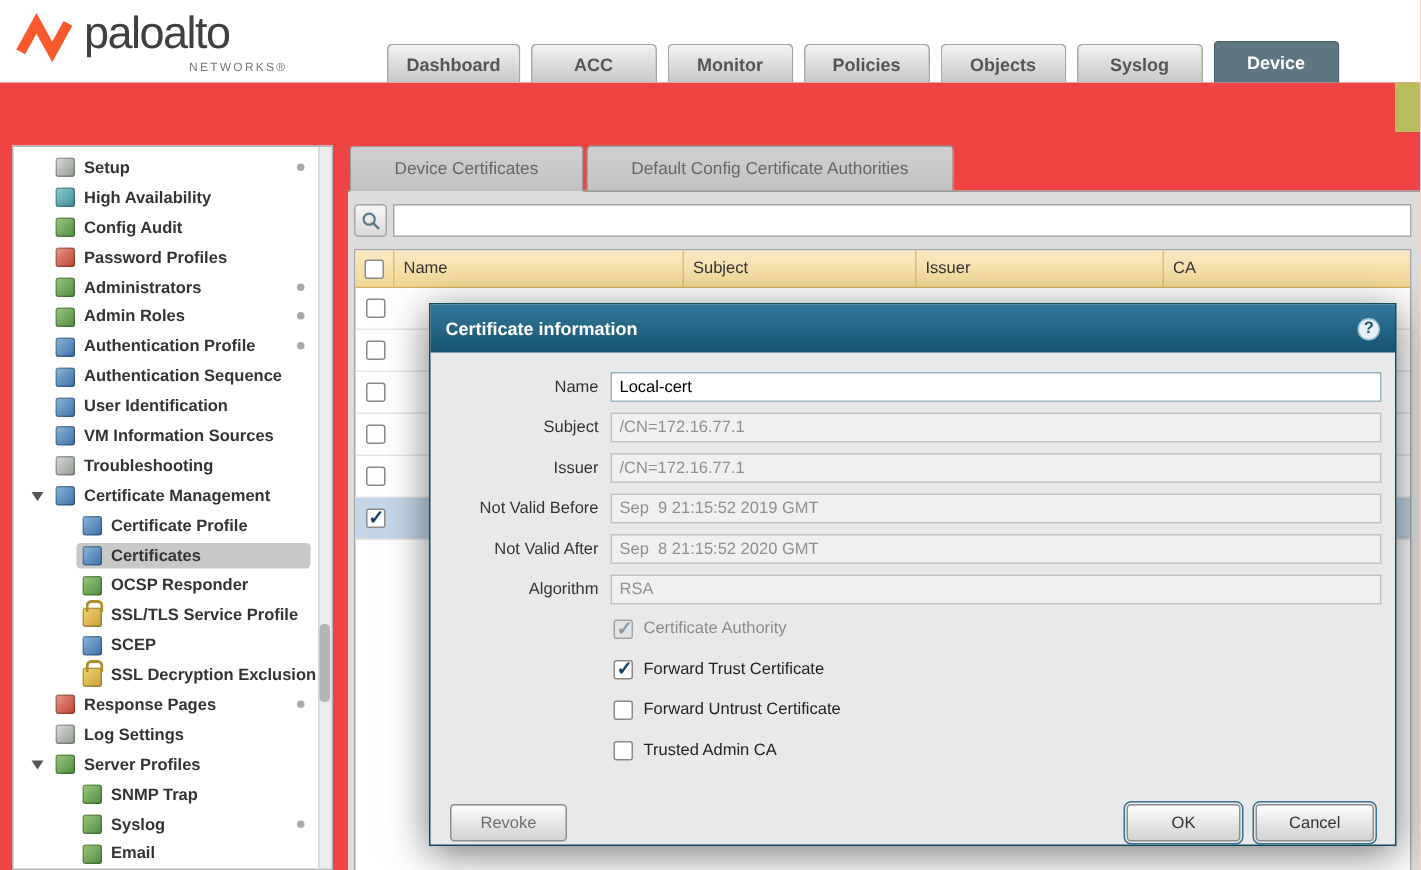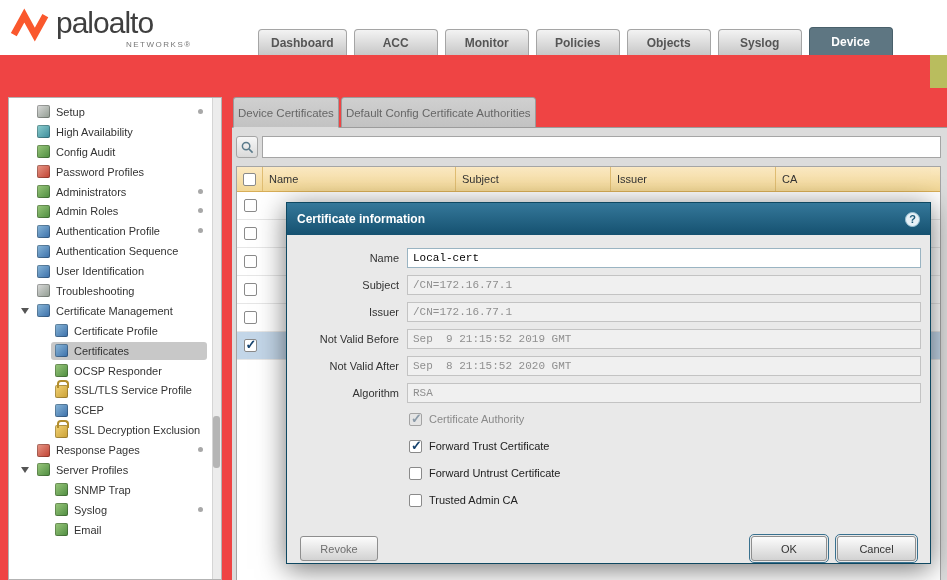--- a/index.html
+++ b/index.html
@@ -13,21 +13,21 @@
   .brand-sub { position:absolute; left:126px; top:40px; font-size:8px; color:#777; letter-spacing:1.5px; }
   .nav-tabs { position:absolute; left:258px; bottom:0; display:flex; align-items:flex-end; gap:7px; }
   .nav-tab { height:26px; min-width:84px; padding:0 12px; background:linear-gradient(#f3f3f3,#c7c7c7);
              border:1px solid #a5a5a5; border-bottom:none; border-radius:4px 4px 0 0;
              font-size:12px; font-weight:bold; color:#555; display:flex; align-items:center; justify-content:center; cursor:pointer; }
   .nav-tab.active { background:#5e7682; color:#fff; height:28px; border-color:#49606b; }
 
   .olive-patch { position:absolute; left:930px; top:55px; width:17px; height:33px; background:#b9bd5e; }
 
   
-  .sidebar { position:absolute; left:8px; top:97px; width:214px; height:483px; background:#fff; border:1px solid #b3b3b3; overflow:hidden; }
+  .sidebar { position:absolute; left:8px; top:97px; width:214px; height:483px; background:#fff; border:1px solid #b3b3b3; overflow:hidden;font-weight:bold; }
   .tree { padding-top:4px; }
   .tree-item { position:relative; height:19.9px; display:flex; align-items:center; font-size:11px; color:#333; cursor:pointer; padding-left:28px; white-space:nowrap; }
   .tree-item.lvl1 { padding-left:46px; }
   .tree-item.selected::before { content:""; position:absolute; left:42px; right:14px; top:1px; bottom:1px; background:#c8c8c8; border-radius:3px; }
   .tree-item.dot::after { content:""; position:absolute; right:18px; top:7px; width:5px; height:5px; border-radius:50%; background:#a8a8a8; }
   .expander { position:absolute; left:12px; top:7px; width:0; height:0; border-left:4px solid transparent; border-right:4px solid transparent; border-top:6px solid #555; }
   .icon { width:13px; height:13px; border-radius:2px; margin-right:6px; flex:0 0 13px; box-shadow:inset 0 0 0 1px rgba(0,0,0,.25); position:relative; z-index:1; }
   .icon.gray  { background:linear-gradient(135deg,#dcdcdc,#8f9a8f); }
   .icon.green { background:linear-gradient(135deg,#9cc97e,#4d8c3f); }
   .icon.blue  { background:linear-gradient(135deg,#8cb9da,#3a6ea8); }
@@ -36,21 +36,21 @@
   .icon.gold  { background:linear-gradient(135deg,#f4d478,#c99f34); }
   .icon.lock  { margin-top:3px; }
   .icon.lock::before { content:""; position:absolute; top:-5px; left:2px; width:8px; height:6px; border:2px solid #b28d2c; border-bottom:none; border-radius:4px 4px 0 0; }
   .lbl { position:relative; z-index:1; }
   .side-scroll { position:absolute; right:0; top:0; width:9px; height:100%; background:#ececec; border-left:1px solid #d5d5d5; }
   .side-thumb { position:absolute; right:1px; top:318px; width:7px; height:52px; background:#b5b5b5; border-radius:3px; }
 
   
   .content { position:absolute; left:232px; top:97px; right:0; bottom:0; }
   .content-tabs { position:absolute; top:0; left:1px; height:31px; display:flex; z-index:2; }
-  .ctab { padding:0 4px; height:31px; display:flex; align-items:center; font-size:11.5px; border:1px solid #9c9c9c;
+  .ctab { padding:0 29px; height:31px; display:flex; align-items:center; font-size:11.5px; border:1px solid #9c9c9c;
           border-radius:3px 3px 0 0; margin-right:2px; cursor:pointer; }
   .ctab.active { background:linear-gradient(#ececec,#dcdcdc); color:#333; border-bottom:1px solid #dcdcdc; }
   .ctab.inactive { background:linear-gradient(#d0d0d0,#c2c2c2); color:#666; }
   .panel { position:absolute; top:30px; left:0; right:0; bottom:0; background:#dcdcdc; border-top:1px solid #9c9c9c; }
   .search-row { position:absolute; top:8px; left:4px; right:6px; height:22px; display:flex; gap:4px; }
   .search-btn { width:22px; height:22px; background:linear-gradient(#f7f7f7,#dadada); border:1px solid #a5a5a5; border-radius:3px;
                 display:flex; align-items:center; justify-content:center; cursor:pointer; }
   .search-input { flex:1; height:22px; border:1px solid #a5a5a5; background:#fff; font-size:11px; padding:0 6px; font-family:"Liberation Sans",sans-serif; }
 
   .table { position:absolute; top:38px; left:4px; right:6px; bottom:0; background:#fff; border:1px solid #a5a5a5; border-bottom:none; }
@@ -74,21 +74,21 @@
   .dialog { position:absolute; left:286px; top:202px; width:645px; height:362px; background:#e9e9e9;
             border:1px solid #0f4861; box-shadow:0 5px 26px rgba(0,0,0,.55); z-index:5; }
   .dialog-header { height:27px; background:linear-gradient(#35789a,#155170); display:flex; align-items:center; padding:16px 10px; }
   .dialog-title { color:#fff; font-size:12px; font-weight:bold; flex:1; }
   .help-icon { width:15px; height:15px; border-radius:50%; background:#e7f1f7; border:1px solid #9cc3d4; color:#1d5a78;
                font-size:11px; font-weight:bold; display:flex; align-items:center; justify-content:center; cursor:pointer; }
   .help-icon::after { content:"?"; }
   .dialog-body { position:relative; height:335px; }
   .frow { position:absolute; left:0; right:9px; height:20px; display:flex; align-items:center; }
   .flabel { flex:0 0 112px; text-align:right; font-size:11px; color:#333; margin-right:8px; }
-  .finput { flex:1; height:20px; font-size:11px; padding:0 5px; border:1px solid #9ab4c2; background:#fff; color:#000; font-family:Liberation Mono, monospace; }
+  .finput { flex:1; height:20px; font-size:11px; padding:0 5px; border:1px solid #9ab4c2; background:#fff; color:#000; font-family:Liberation Sans, sans-serif; }
   .finput.disabled { background:#f0f0f0; color:#8f8f8f; border-color:#c3c3c3; }
   .chk-row { position:absolute; left:122px; height:16px; display:flex; align-items:center; gap:7px; }
   .chk-label { font-size:11px; color:#222; }
   .chk-row.disabled .chk-label { color:#8a8a8a; }
   .btn { position:absolute; height:25px; border:1px solid #8e8e8e; border-radius:3px; background:linear-gradient(#fcfcfc,#d2d2d2);
          font-size:11px; color:#333; display:flex; align-items:center; justify-content:center; cursor:pointer; }
   .btn-revoke { left:13px; bottom:9px; width:78px; color:#6e6e6e; }
   .btn-ok { right:103px; bottom:9px; width:76px; outline:1px solid #39718f; outline-offset:1px;text-align:center; }
   .btn-cancel { right:14px; bottom:9px; width:79px; outline:1px solid #39718f; outline-offset:1px; }
 </style>
@@ -149,20 +149,24 @@
         </div>
       <div class="tree-item">
           <span class="icon blue"></span>
           <span class="lbl">Authentication Sequence</span>
         </div>
       <div class="tree-item">
           <span class="icon blue"></span>
           <span class="lbl">User Identification</span>
         </div>
       <div class="tree-item">
+          <span class="icon blue"></span>
+          <span class="lbl">VM Information Sources</span>
+        </div>
+      <div class="tree-item">
           <span class="icon gray"></span>
           <span class="lbl">Troubleshooting</span>
         </div>
       <div class="tree-item">
           <span class="expander"></span>
           <span class="icon blue"></span>
           <span class="lbl">Certificate Management</span>
         </div>
       <div class="tree-item lvl1">
           <span class="icon blue"></span>
@@ -184,20 +188,24 @@
           <span class="icon blue"></span>
           <span class="lbl">SCEP</span>
         </div>
       <div class="tree-item lvl1">
           <span class="icon gold lock"></span>
           <span class="lbl">SSL Decryption Exclusion</span>
         </div>
       <div class="tree-item dot">
           <span class="icon red"></span>
           <span class="lbl">Response Pages</span>
+        </div>
+      <div class="tree-item">
+          <span class="icon gray"></span>
+          <span class="lbl">Log Settings</span>
         </div>
       <div class="tree-item">
           <span class="expander"></span>
           <span class="icon green"></span>
           <span class="lbl">Server Profiles</span>
         </div>
       <div class="tree-item lvl1">
           <span class="icon green"></span>
           <span class="lbl">SNMP Trap</span>
         </div>

